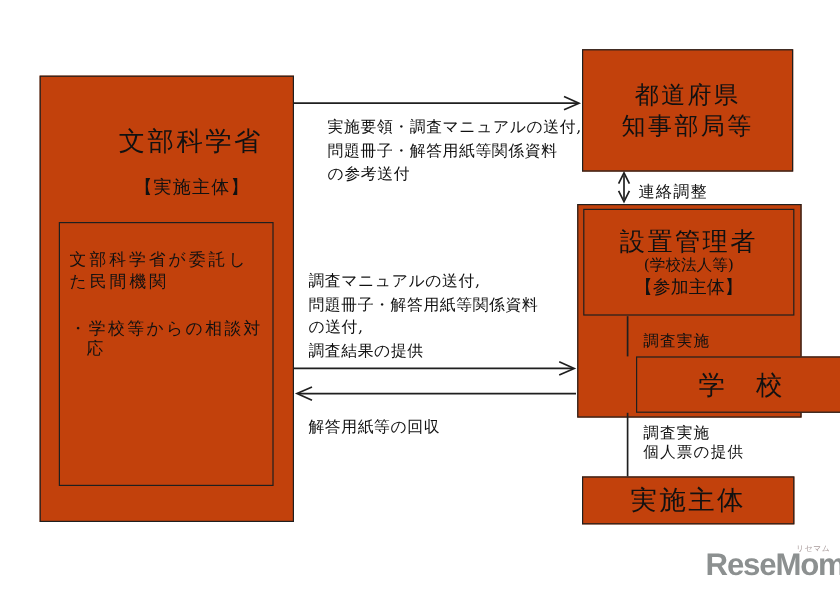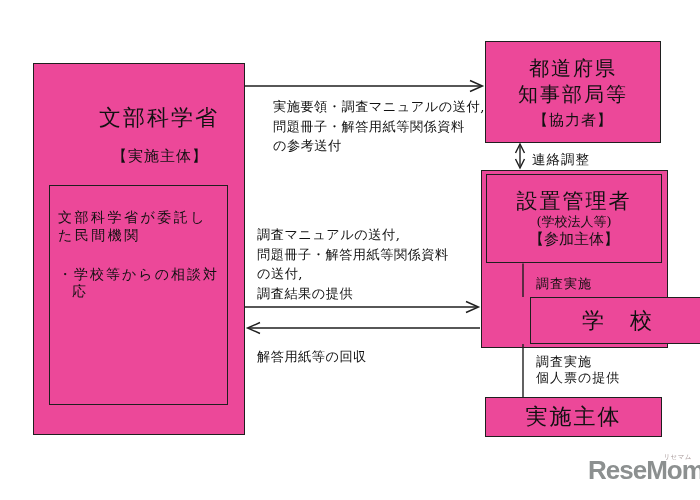--- a/index.html
+++ b/index.html
@@ -5,21 +5,21 @@
   :root{
     --line:#1f1f1f;
     --logo:#8c9090;
     --logo-ruby:#a89a9a;
   }
   html,body{margin:0;padding:0;background:#fff;}
   #canvas{
     position:relative;width:700px;height:500px;background:#ffffff;overflow:hidden;
     font-family:"DejaVu Serif","Liberation Serif",serif;color:#111;
   }
-  .box{position:absolute;border:1.5px solid var(--line);background:#ec4899;box-sizing:border-box;}
+  .box{position:absolute;border:1.5px solid var(--line);background:#c2410c;box-sizing:border-box;}
   .abs{position:absolute;}
   .center{text-align:center;}
   .pre{white-space:pre-line;}
   .flexcol{display:flex;flex-direction:column;align-items:center;justify-content:center;}
 
   
   #box-ministry{left:33px;top:63px;width:212px;height:372px;}
   #ministry-title{left:33px;top:103px;width:212px;font-size:22px;letter-spacing:2px;padding-left:20px;}
   #ministry-role{left:33px;top:147px;width:254px;font-size:15px;letter-spacing:1px;}
   #box-contractor{left:49px;top:185px;width:179px;height:220px;padding:23px 6px 0 8px;}
@@ -68,21 +68,20 @@
   <div class="abs center" id="ministry-role">【実施主体】</div>
 
   <div class="box" id="box-contractor">
     <div class="contractor-intro">文部科学省が委託した民間機関</div>
     <div class="task">・学校等からの相談対応</div>
   </div>
 
   <div class="box flexcol" id="box-prefecture">
     <div class="center pre" id="prefecture-title">都道府県
 知事部局等</div>
-    <div class="center" id="prefecture-role">【協力者】</div>
   </div>
 
   <div class="box" id="box-container"></div>
   <div class="box flexcol" id="box-manager">
     <div class="center" id="manager-title">設置管理者</div>
     <div class="center" id="manager-subtitle">(学校法人等)</div>
     <div class="center" id="manager-role">【参加主体】</div>
   </div>
   <div class="box flexcol" id="box-school">
     <div class="center">学　校</div>

